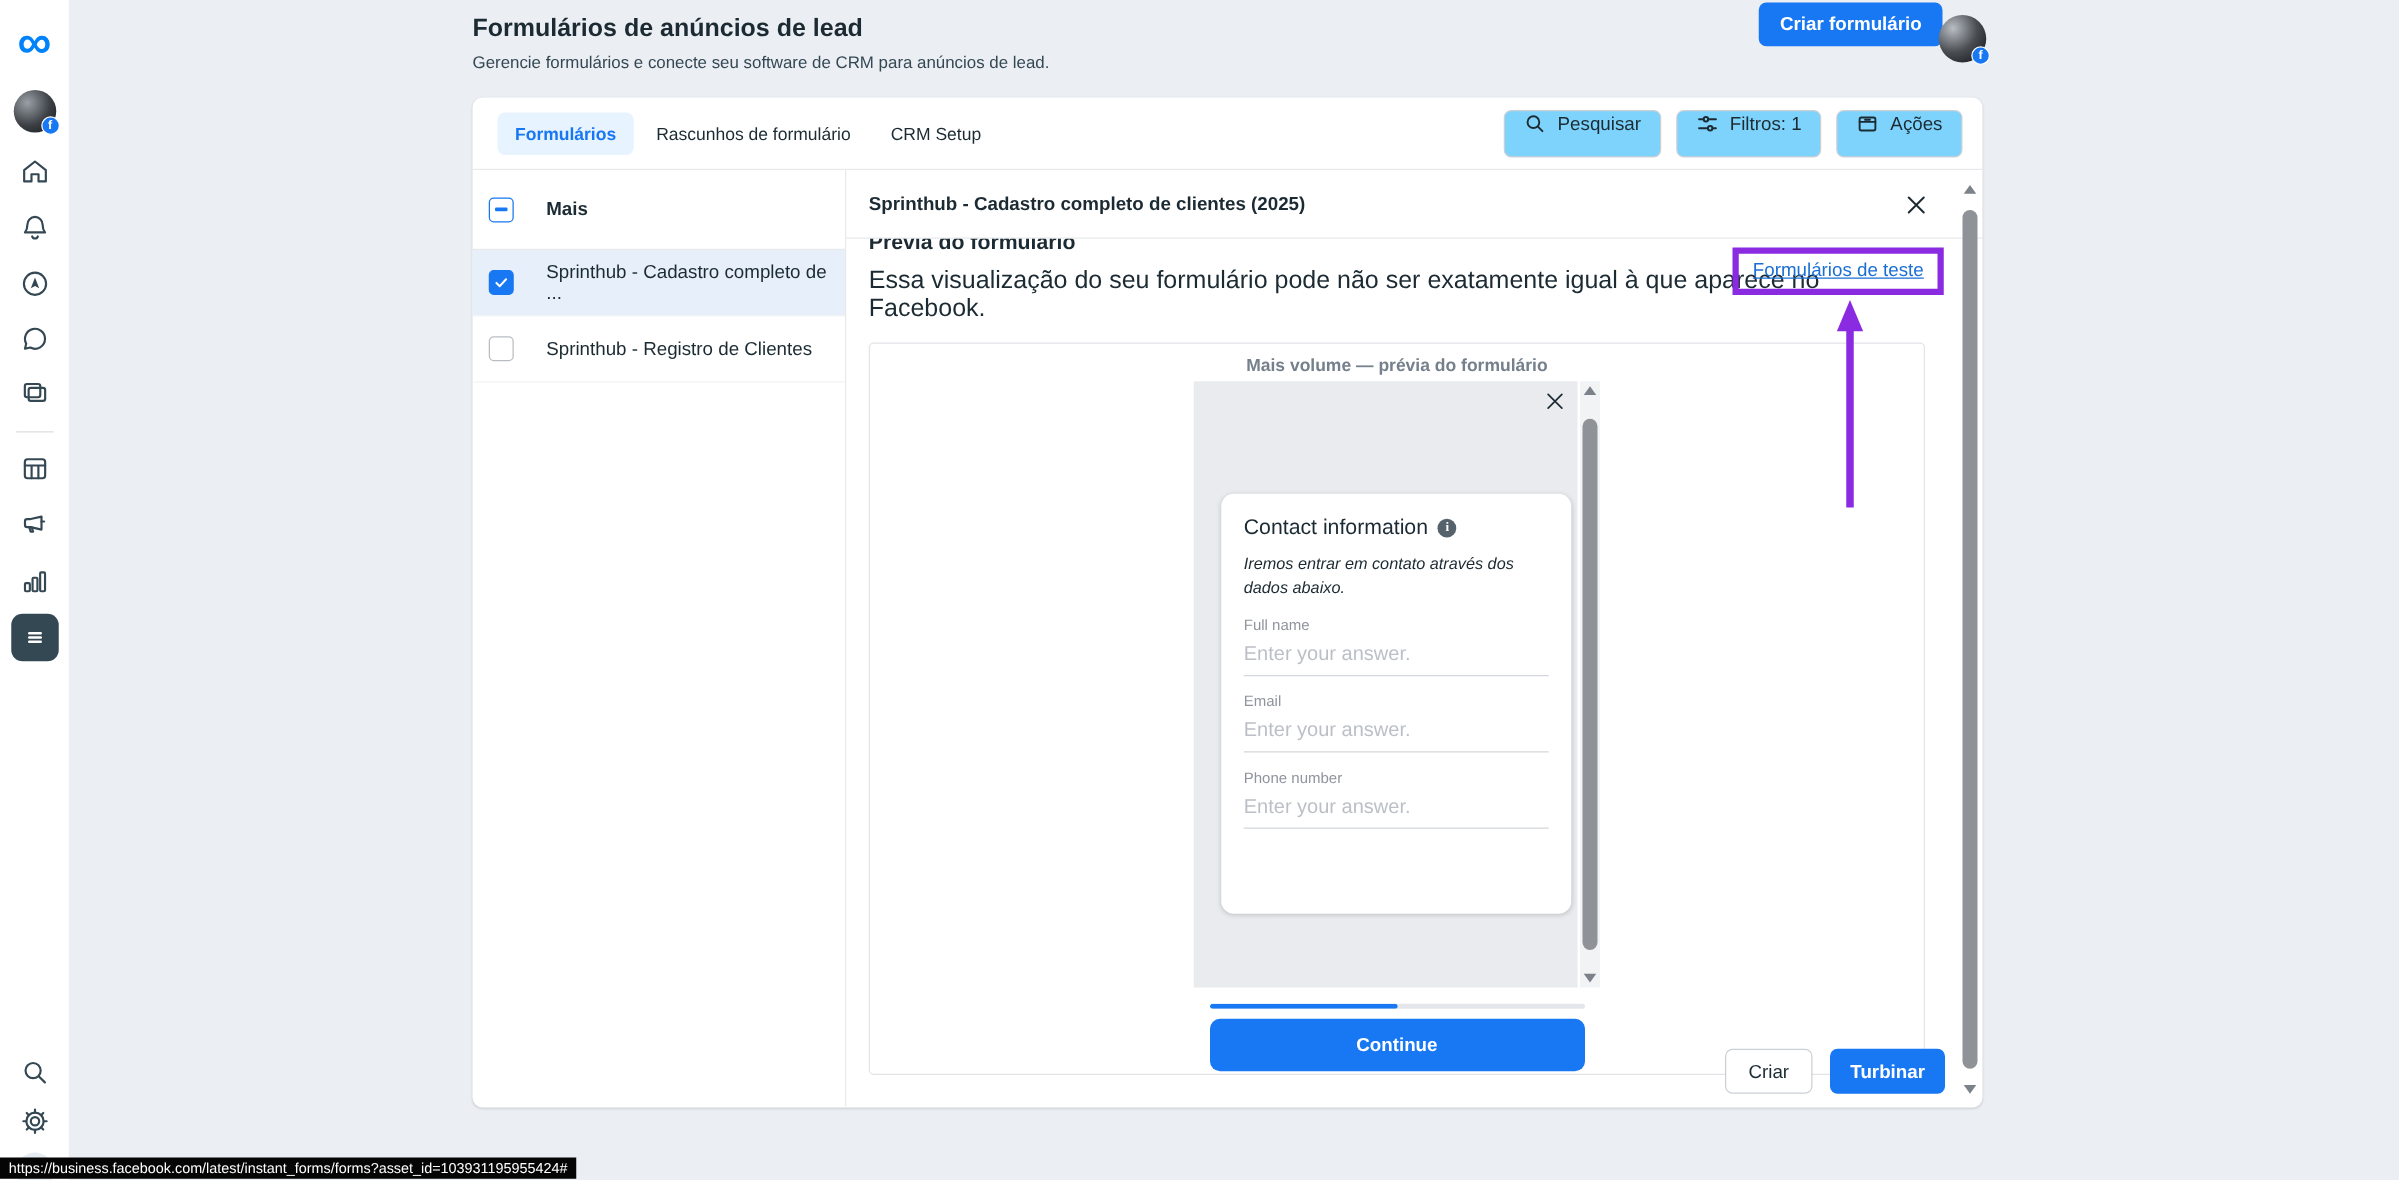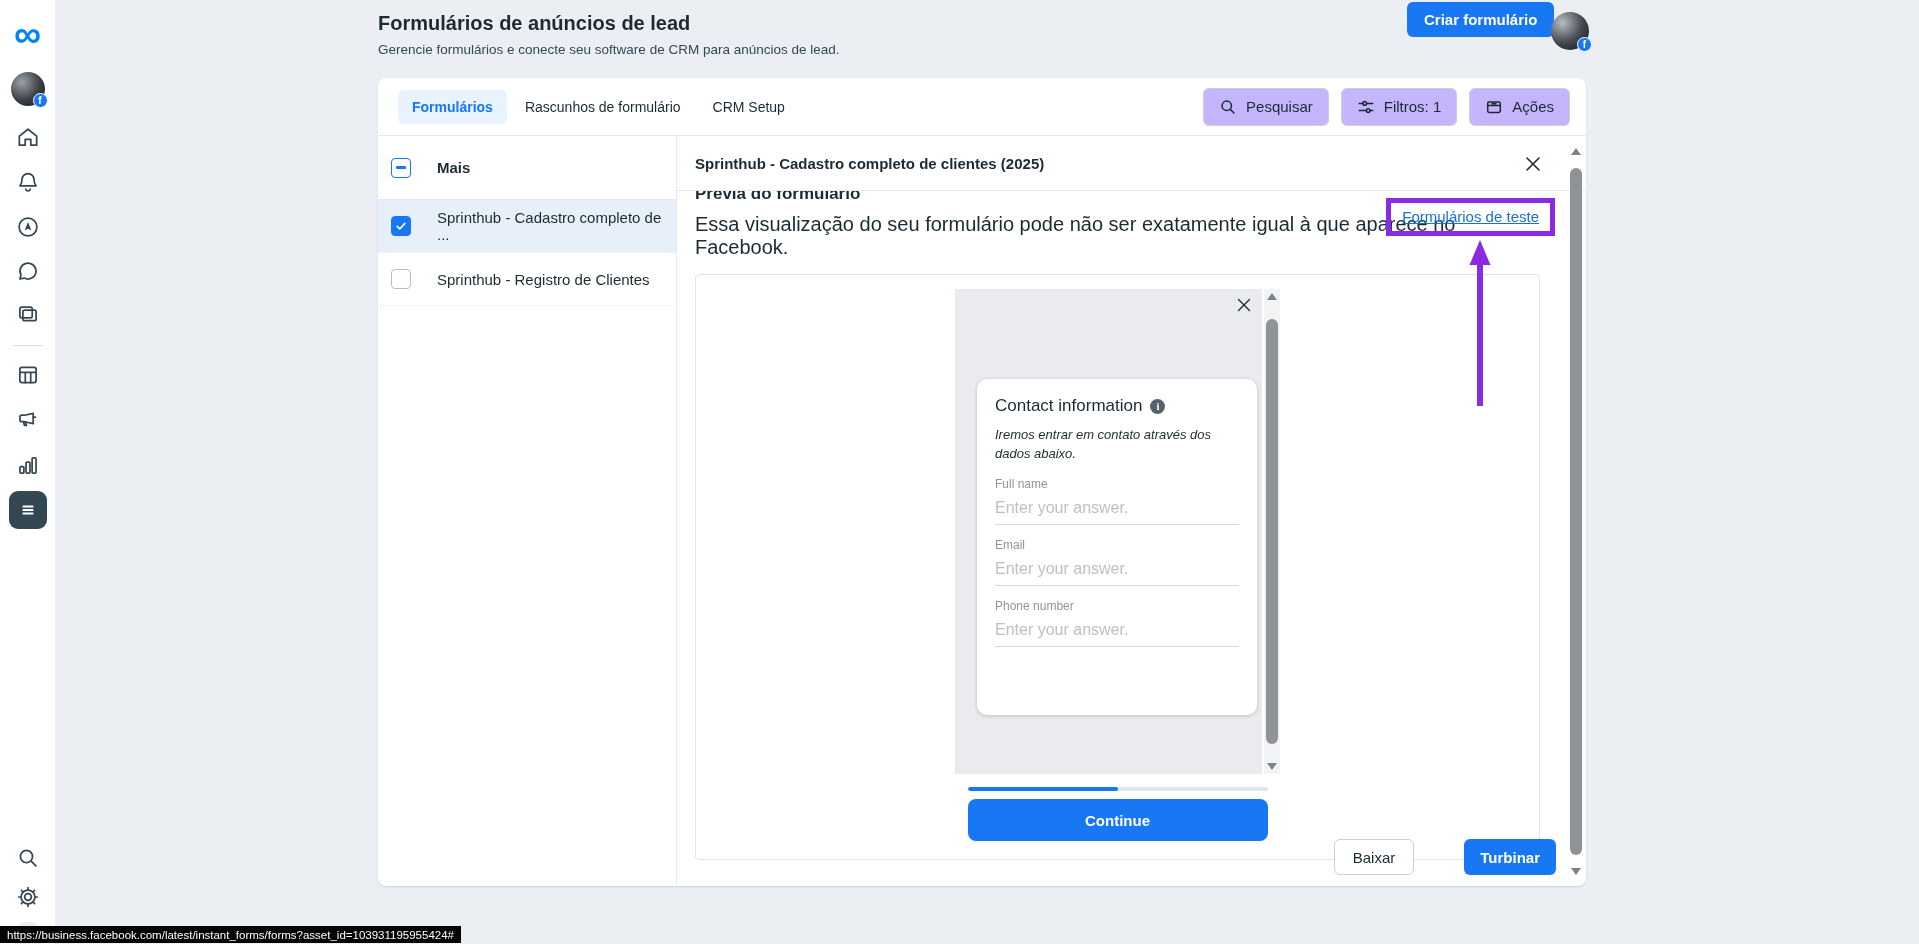--- a/index.html
+++ b/index.html
@@ -62,22 +62,22 @@
   
   .card {
     position:absolute; left:378px; top:78px; width:1208px; height:808px;
     background:#fff; border-radius:8px; box-shadow:0 1px 2px rgba(0,0,0,.12);
   }
   .tabs-row { height:58px; display:flex; align-items:center; padding:0 16px 0 20px; border-bottom:1px solid #e7e9ec; }
   .tab { font-size:14px; color:#1c2b33; padding:9px 14px; border-radius:6px; margin-right:4px; cursor:pointer; }
   .tab.active { color:#1877f2; font-weight:bold; background:#e7f3ff; }
   .toolbar { margin-left:auto; display:flex; gap:12px; }
   .tool-btn {
-    height:38px; display:flex; align-items:center; gap:9px; padding:17px 15px;
-    border:1px solid #ccd0d5; border-radius:6px; background:#c4b5fd; font-size:15px; color:#1c2b33;
+    height:38px; display:flex; align-items:flex-end; gap:9px; padding:17px 15px;
+    border:1px solid #ccd0d5; border-radius:6px; background:#7dd3fc; font-size:15px; color:#1c2b33;
     font-family:inherit; cursor:pointer;
   }
 
   .content { display:flex; height:749px; }
 
   
   .list-col { width:299px; border-right:1px solid #e7e9ec; }
   .list-header { height:64px; display:flex; align-items:center; padding-left:13px; gap:26px; border-bottom:1px solid #e7e9ec; }
   .list-header-label { font-size:15px; font-weight:bold; }
   .list-row { height:53px; display:flex; align-items:center; padding-left:13px; gap:26px; font-size:15px; border-bottom:1px solid #f1f3f5; cursor:pointer; }
@@ -132,21 +132,21 @@
   .phone-scroll .tri-down { position:absolute; bottom:4px; left:3px; }
   .progress-track { width:300px; height:4px; border-radius:2px; background:#e4e6eb; margin:13px auto 0; overflow:hidden; }
   .progress-fill { height:100%; background:#1877f2; border-radius:2px; }
   .continue-btn {
     display:block; width:300px; height:42px; margin:8px auto 0; border:none; border-radius:8px;
     background:#1877f2; color:#fff; font-size:15px; font-weight:bold; font-family:inherit; cursor:pointer;
   }
 
   .detail-footer { position:absolute; right:30px; bottom:10px; display:flex; gap:14px; }
   .btn-outline { height:36px; padding:0 18px; background:#fff; border:1px solid #ccd0d5; border-radius:6px; font-size:15px; color:#1c2b33; font-family:inherit; cursor:pointer; }
-  .btn-primary { height:36px; padding:0 16px; background:#1877f2; border:none; border-radius:6px; font-size:15px; font-weight:bold; color:#fff; font-family:inherit; cursor:pointer;margin-left:36px; }
+  .btn-primary { height:36px; padding:0 16px; background:#1877f2; border:none; border-radius:6px; font-size:15px; font-weight:bold; color:#fff; font-family:inherit; cursor:pointer; }
 
   .outer-scroll { position:absolute; right:1px; top:8px; bottom:8px; width:17px; }
   .outer-scroll .thumb { position:absolute; left:2px; width:12px; border-radius:6px; background:#8f9297; top:24px; bottom:22px; }
   .outer-scroll .tri-up { position:absolute; top:4px; left:3px; }
   .outer-scroll .tri-down { position:absolute; bottom:2px; left:3px; }
 
   
   .statusbar {
     position:absolute; left:0; bottom:1px; height:17px; background:#050505; color:#fff;
     font-size:11.5px; display:flex; align-items:center; padding:0 7px; z-index:9; white-space:nowrap;
@@ -295,20 +295,21 @@
 
         <div class="test-box">
           <span class="test-link">Formulários de teste</span>
         </div>
         <svg class="purple-arrow" width="26" height="172" viewBox="0 0 26 172">
           <path d="M13 168 V24" stroke="#8a2be2" stroke-width="6"></path>
           <path d="M13 2 L23.5 27 H2.5 Z" fill="#8a2be2"></path>
         </svg>
 
         <div class="preview-container">
+          <div class="preview-caption">Mais volume — prévia do formulário</div>
 
           <div class="phone-wrap">
             <div class="phone-gray">
               <svg class="phone-close" viewBox="0 0 16 16">
                   <path d="M2.5 2.5 L13.5 13.5 M13.5 2.5 L2.5 13.5" stroke="#1c2b33" stroke-width="1.4" stroke-linecap="round"></path>
                 </svg>
 
               <div class="form-card">
                 <div class="fc-title-row">
                   <div class="fc-title">Contact information</div>
@@ -338,21 +339,21 @@
             </div>
           </div>
 
           <div class="progress-track">
             <div class="progress-fill" style="width: 50%;"></div>
           </div>
           <button class="continue-btn">Continue</button>
         </div>
 
         <div class="detail-footer">
-          <button class="btn-outline">Baixar</button>
+          <button class="btn-outline">Criar</button>
           <button class="btn-primary">Turbinar</button>
         </div>
       </div>
 
       <div class="outer-scroll">
         <div class="tri-up"></div>
         <div class="thumb"></div>
         <div class="tri-down"></div>
       </div>
     </div>

